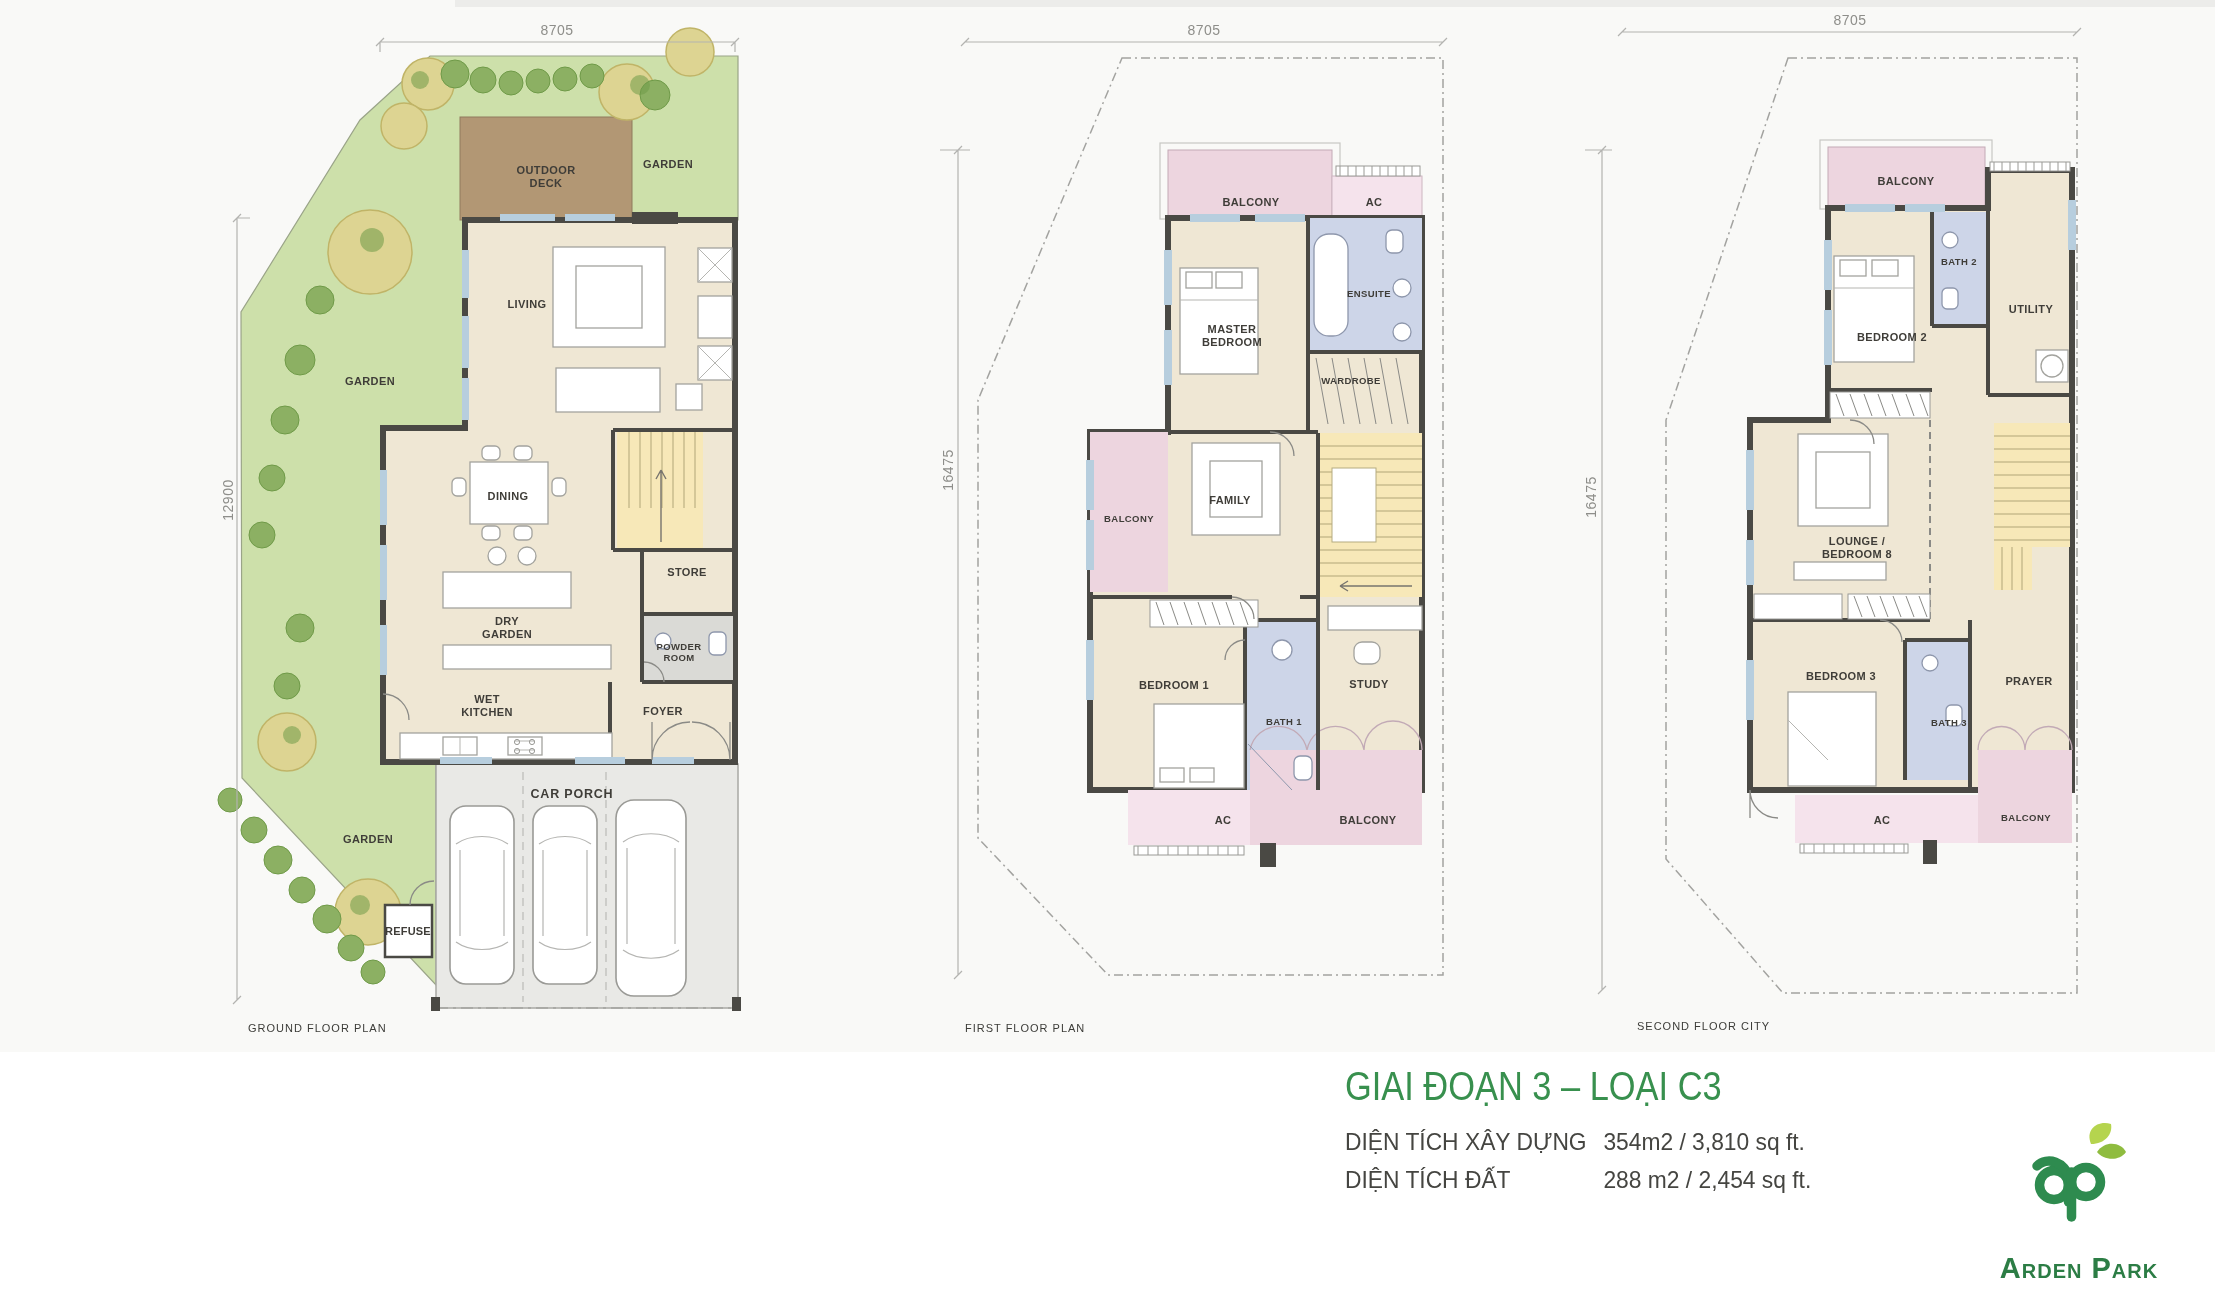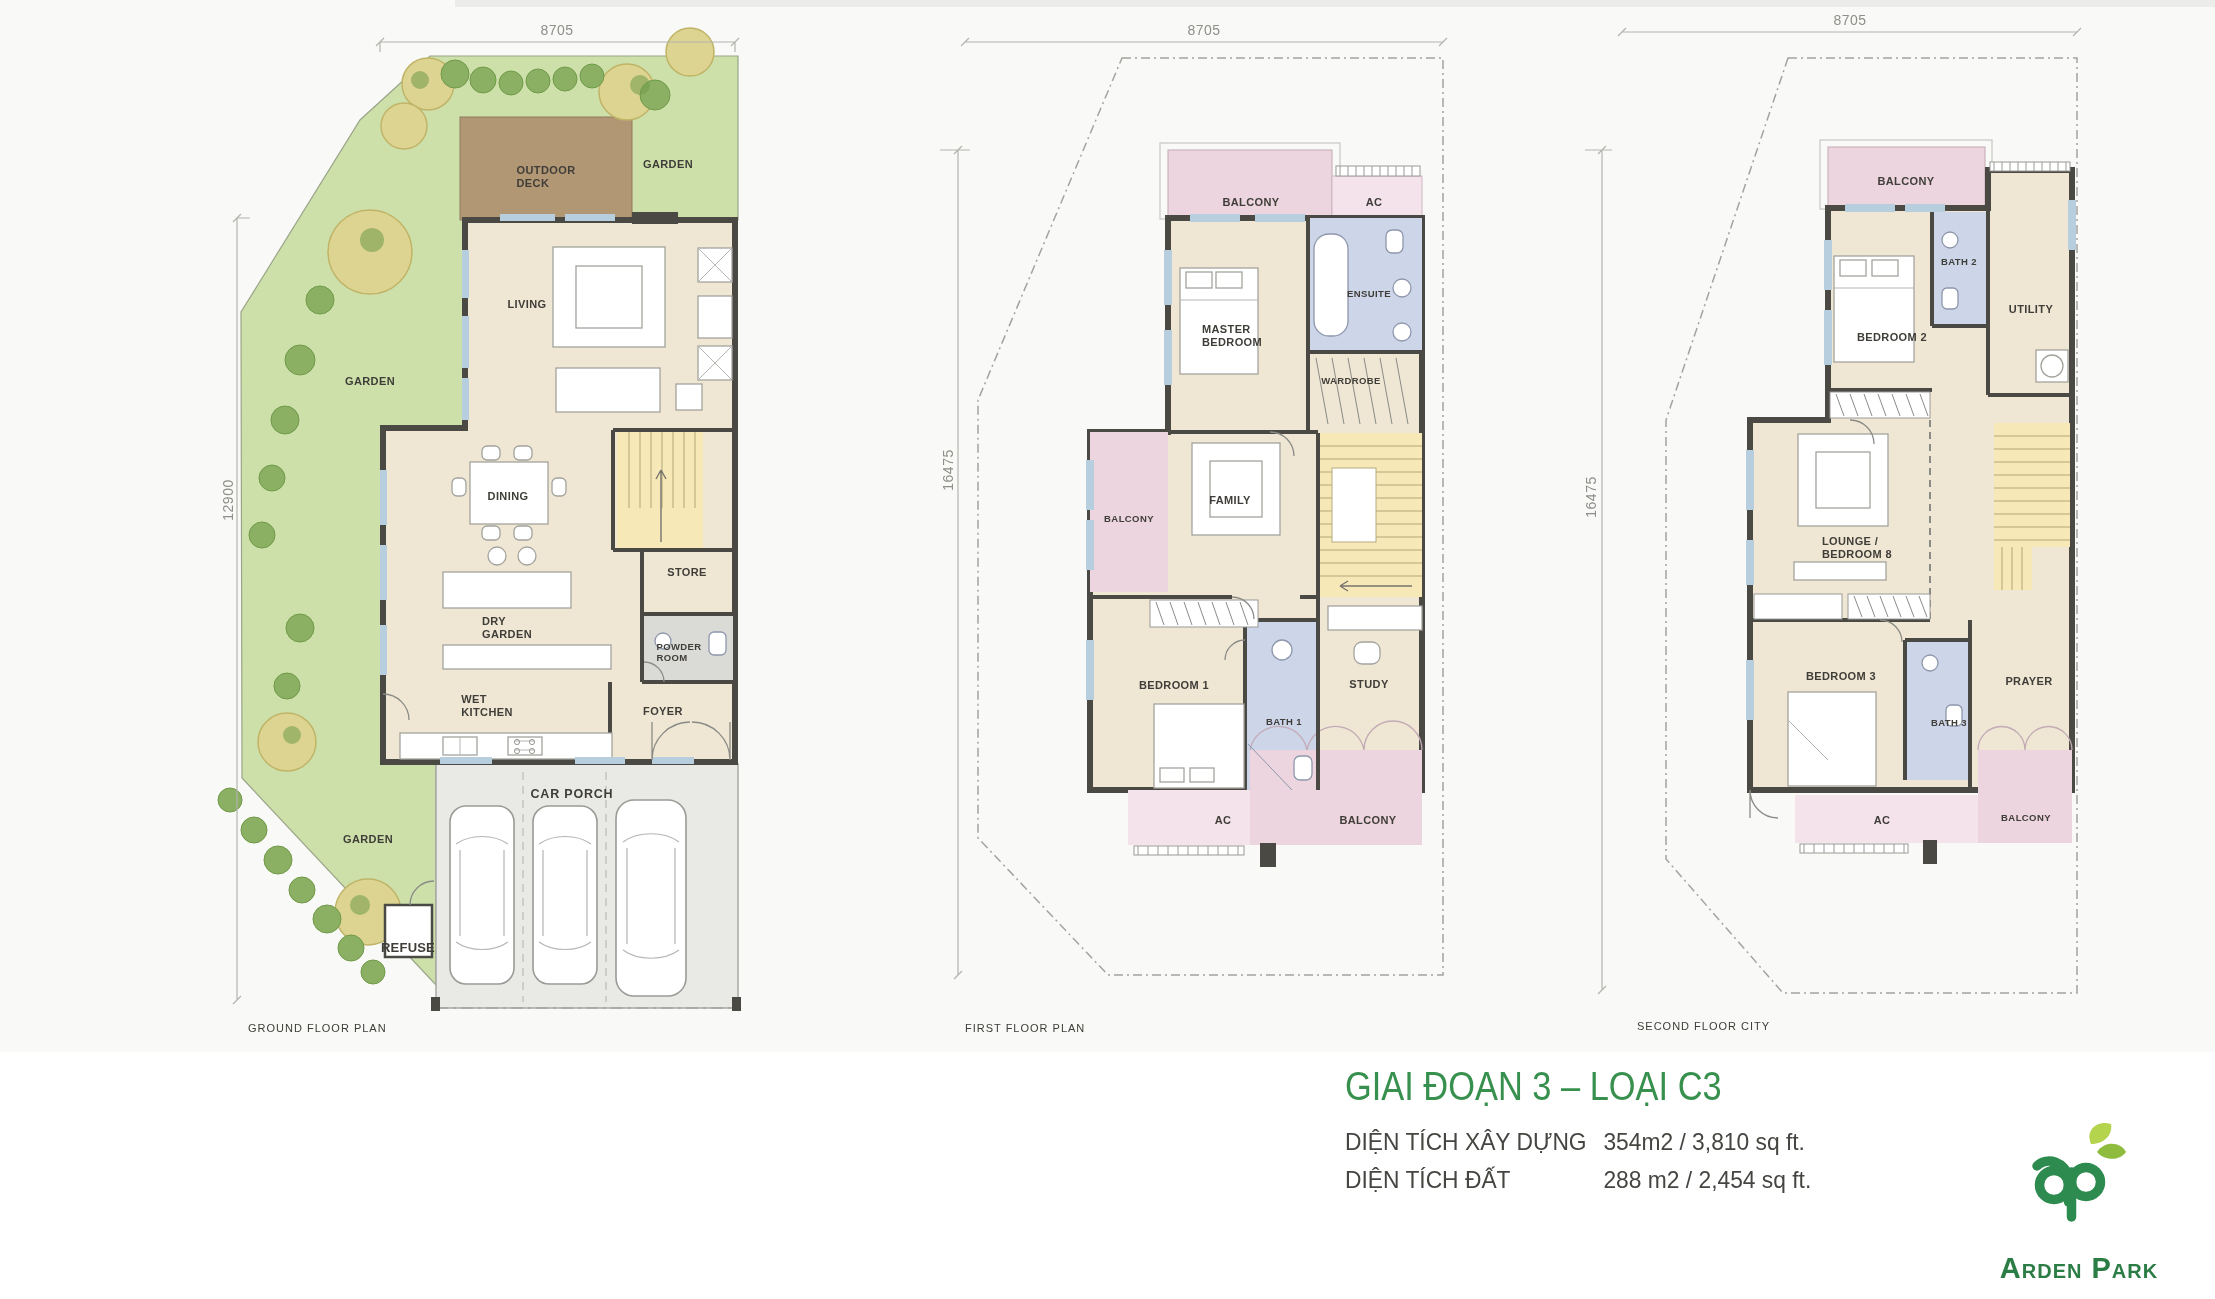--- a/index.html
+++ b/index.html
@@ -2,23 +2,23 @@
 <html><head>
 <meta charset="utf-8">
 <style>
   html,body{margin:0;padding:0;background:#ffffff;}
   .canvas{position:relative;width:2215px;height:1299px;background:#ffffff;overflow:hidden;
           font-family:"Liberation Sans",sans-serif;}
   .bg-band{position:absolute;left:0;top:0;width:2215px;height:1052px;background:#f9f9f7;}
   .top-strip{position:absolute;left:455px;top:0;width:1760px;height:7px;background:#ececea;}
   svg.plansvg{position:absolute;left:0;top:0;}
   .rlabel{position:absolute;transform:translate(-50%,-50%);font-size:11px;font-weight:700;
-          color:#3f3d38;letter-spacing:.4px;white-space:pre-line;line-height:1.2;}
+          color:#3f3d38;letter-spacing:.4px;text-align:center;white-space:pre-line;line-height:1.2;}
   .rlabel.sm{font-size:9.5px;}
-  .rlabel.xs{font-size:13px;letter-spacing:.2px;margin-top:16px;}
+  .rlabel.xs{font-size:11px;letter-spacing:.2px;}
   .rlabel.lg{font-size:12.5px;letter-spacing:.8px;}
   .dim{position:absolute;transform:translate(-50%,-50%);font-size:14px;font-weight:400;
        color:#8e8e8a;letter-spacing:.5px;white-space:nowrap;}
   .dim.vert{transform:translate(-50%,-50%) rotate(-90deg);}
   .caption{position:absolute;font-size:11px;font-weight:400;color:#3c3c38;letter-spacing:1px;white-space:nowrap;}
   .titleblock{position:absolute;left:1345px;top:1064px;}
   .tb-title{font-size:40px;font-weight:400;color:#38904e;white-space:nowrap;
             transform:scaleX(.86);transform-origin:0 0;margin-bottom:14px;}
   .tb-row{display:flex;align-items:baseline;font-size:24px;font-weight:400;color:#454541;
           line-height:38px;transform:scaleX(.95);transform-origin:0 0;white-space:nowrap;}

